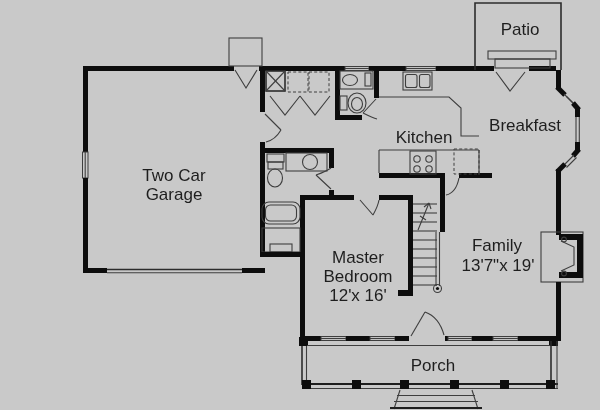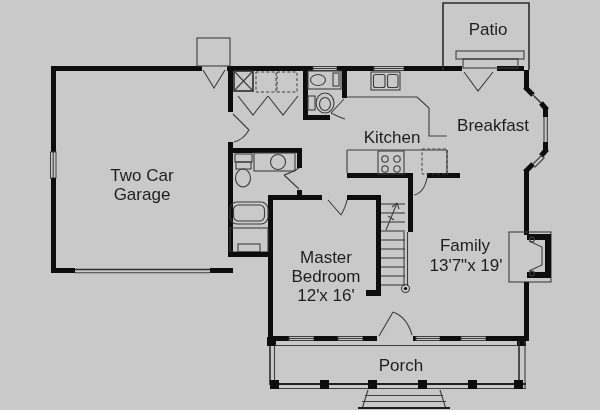--- a/index.html
+++ b/index.html
@@ -1,16 +1,16 @@
 <!DOCTYPE html>
 <html><head>
 <meta charset="utf-8">
 <style>
   html,body{margin:0;padding:0;background:#c9c9c9;}
-  #plan-wrap{width:556px;height:410px;overflow:hidden;position:relative;}
+  #plan-wrap{width:556px;height:410px;overflow:hidden;position:relative;margin-left:32px;}
   svg{display:block;}
   
   .w{fill:#0d0d0d;}
   
   .t{stroke:#3e3e3e;stroke-width:1.1;fill:none;}
   .t15{stroke:#2c2c2c;stroke-width:1.6;fill:none;}
   .t2{stroke:#1e1e1e;stroke-width:2.2;fill:none;}
   .thk{stroke:#0d0d0d;stroke-width:5;fill:none;}
   .win{fill:#c9c9c9;stroke:#3e3e3e;stroke-width:1;}
   .dash{stroke:#3e3e3e;stroke-width:1;fill:none;stroke-dasharray:3 2.2;}

